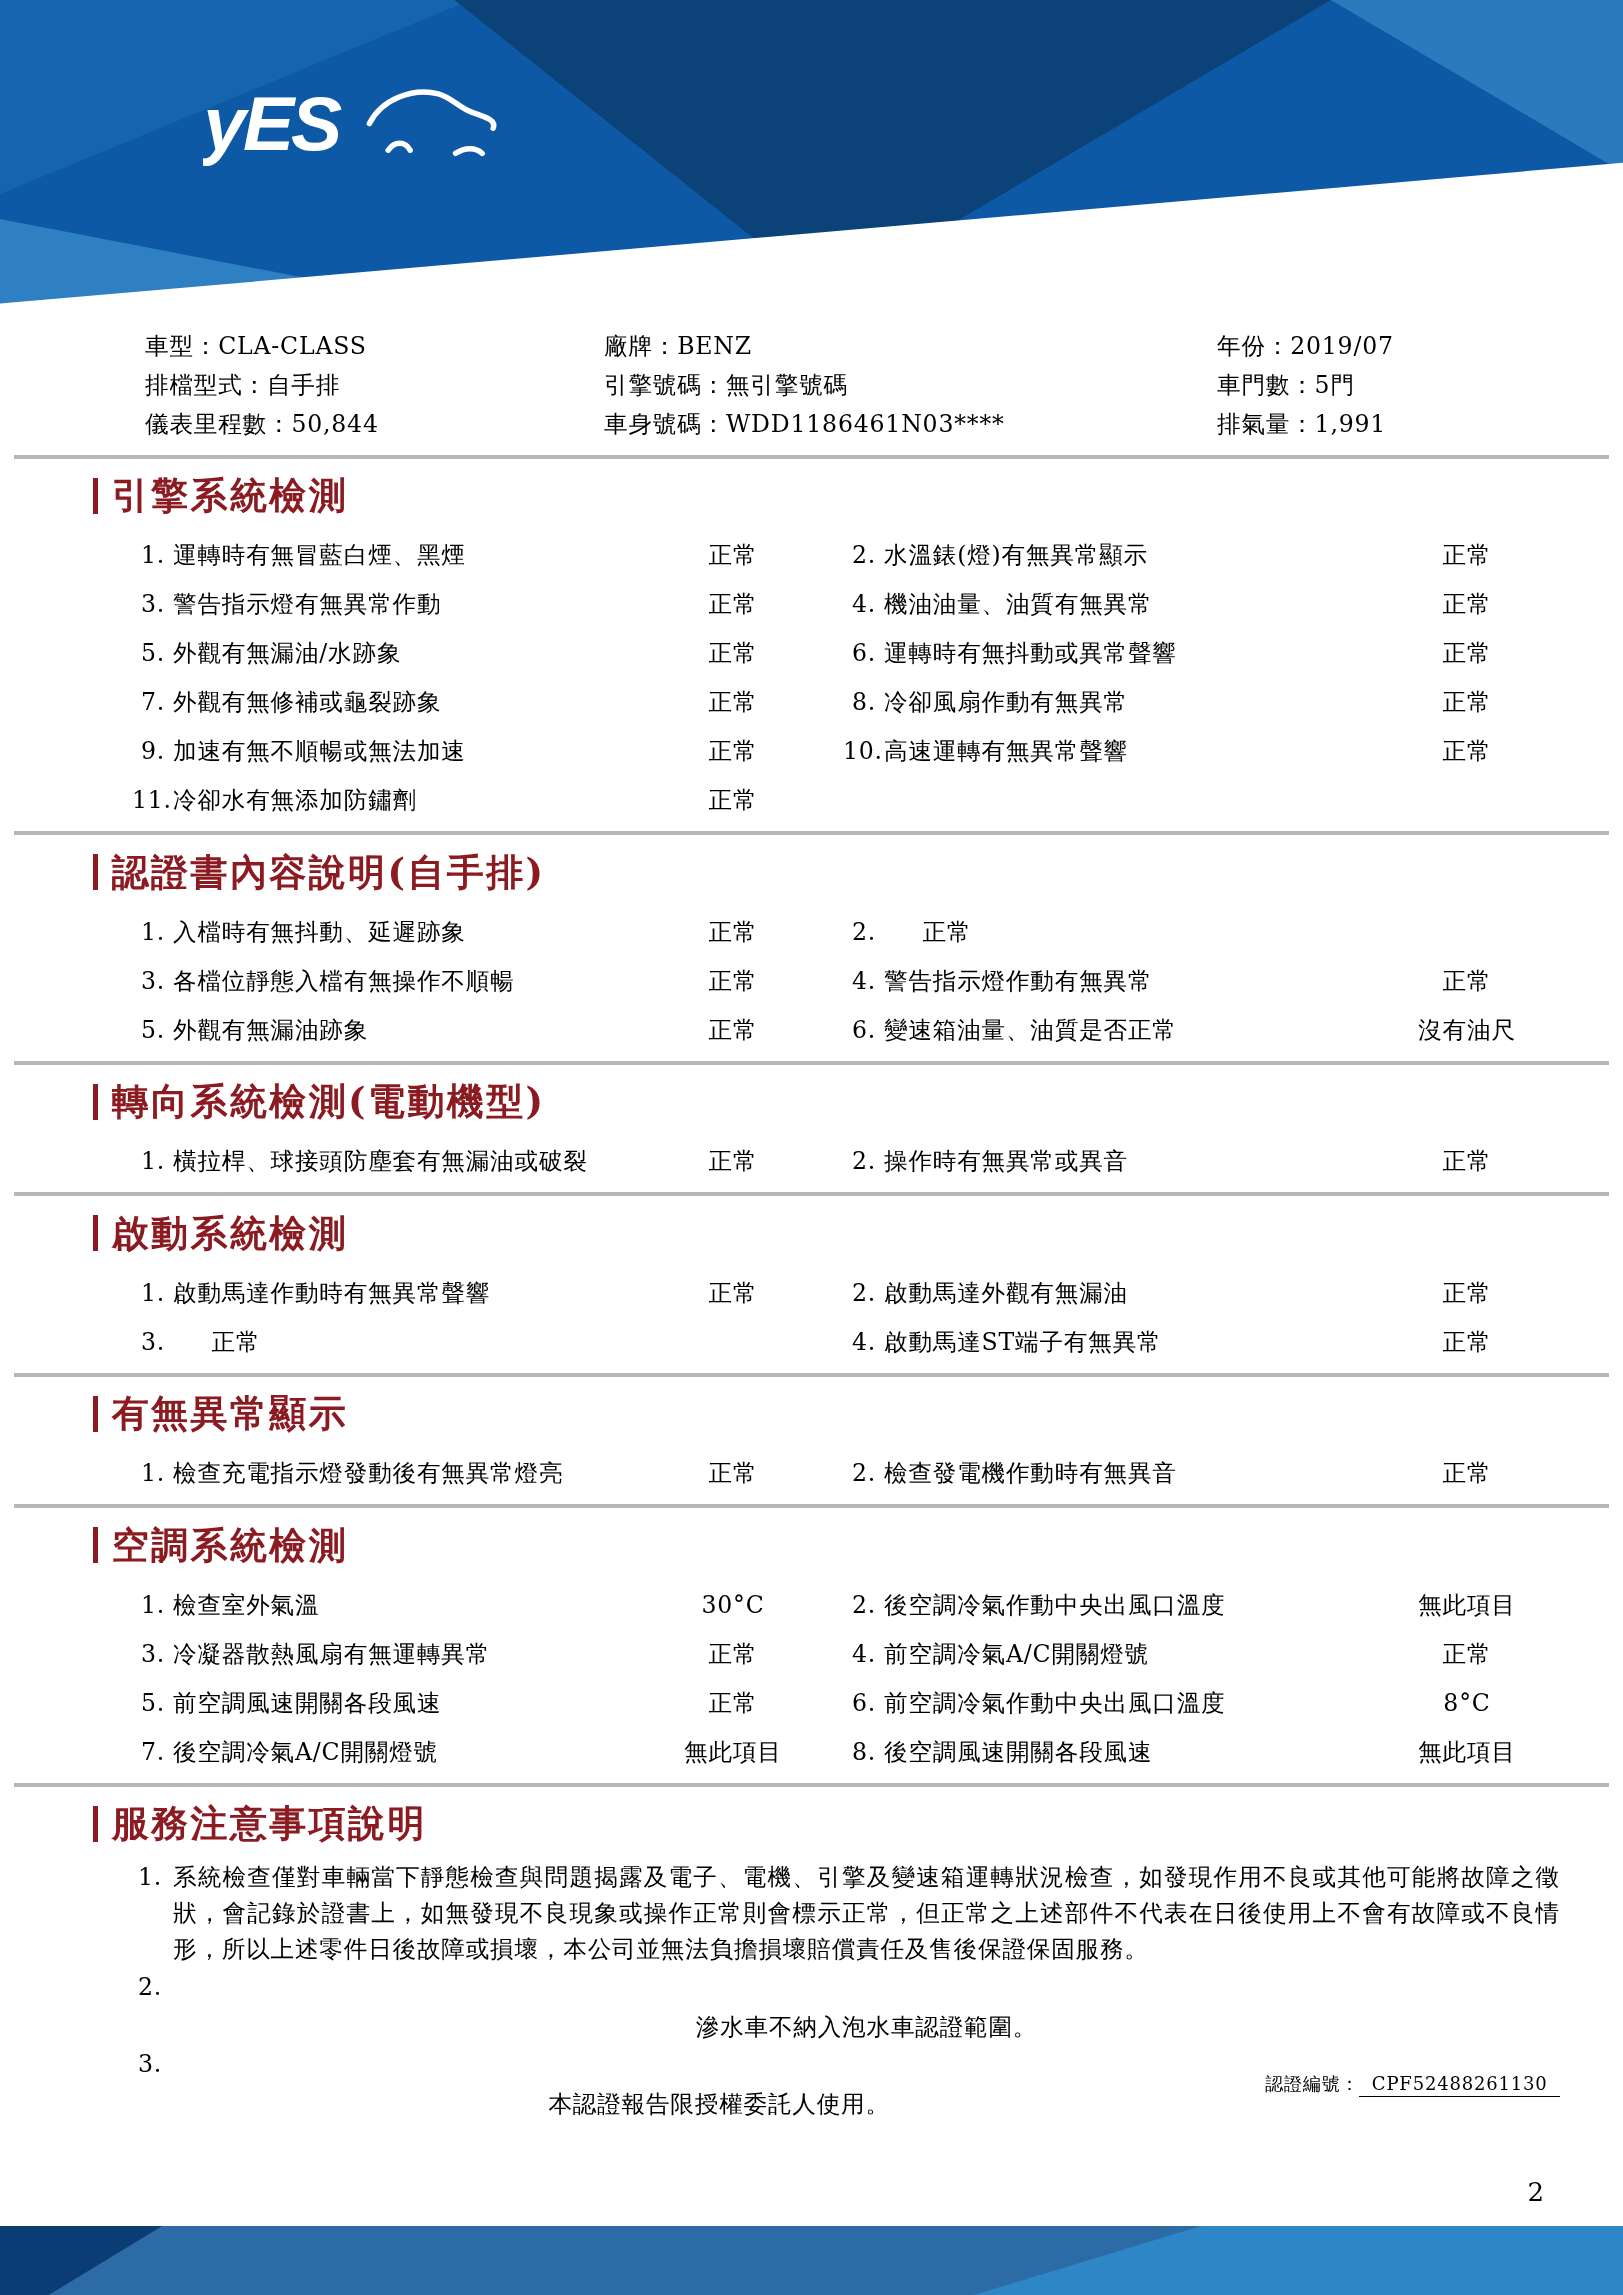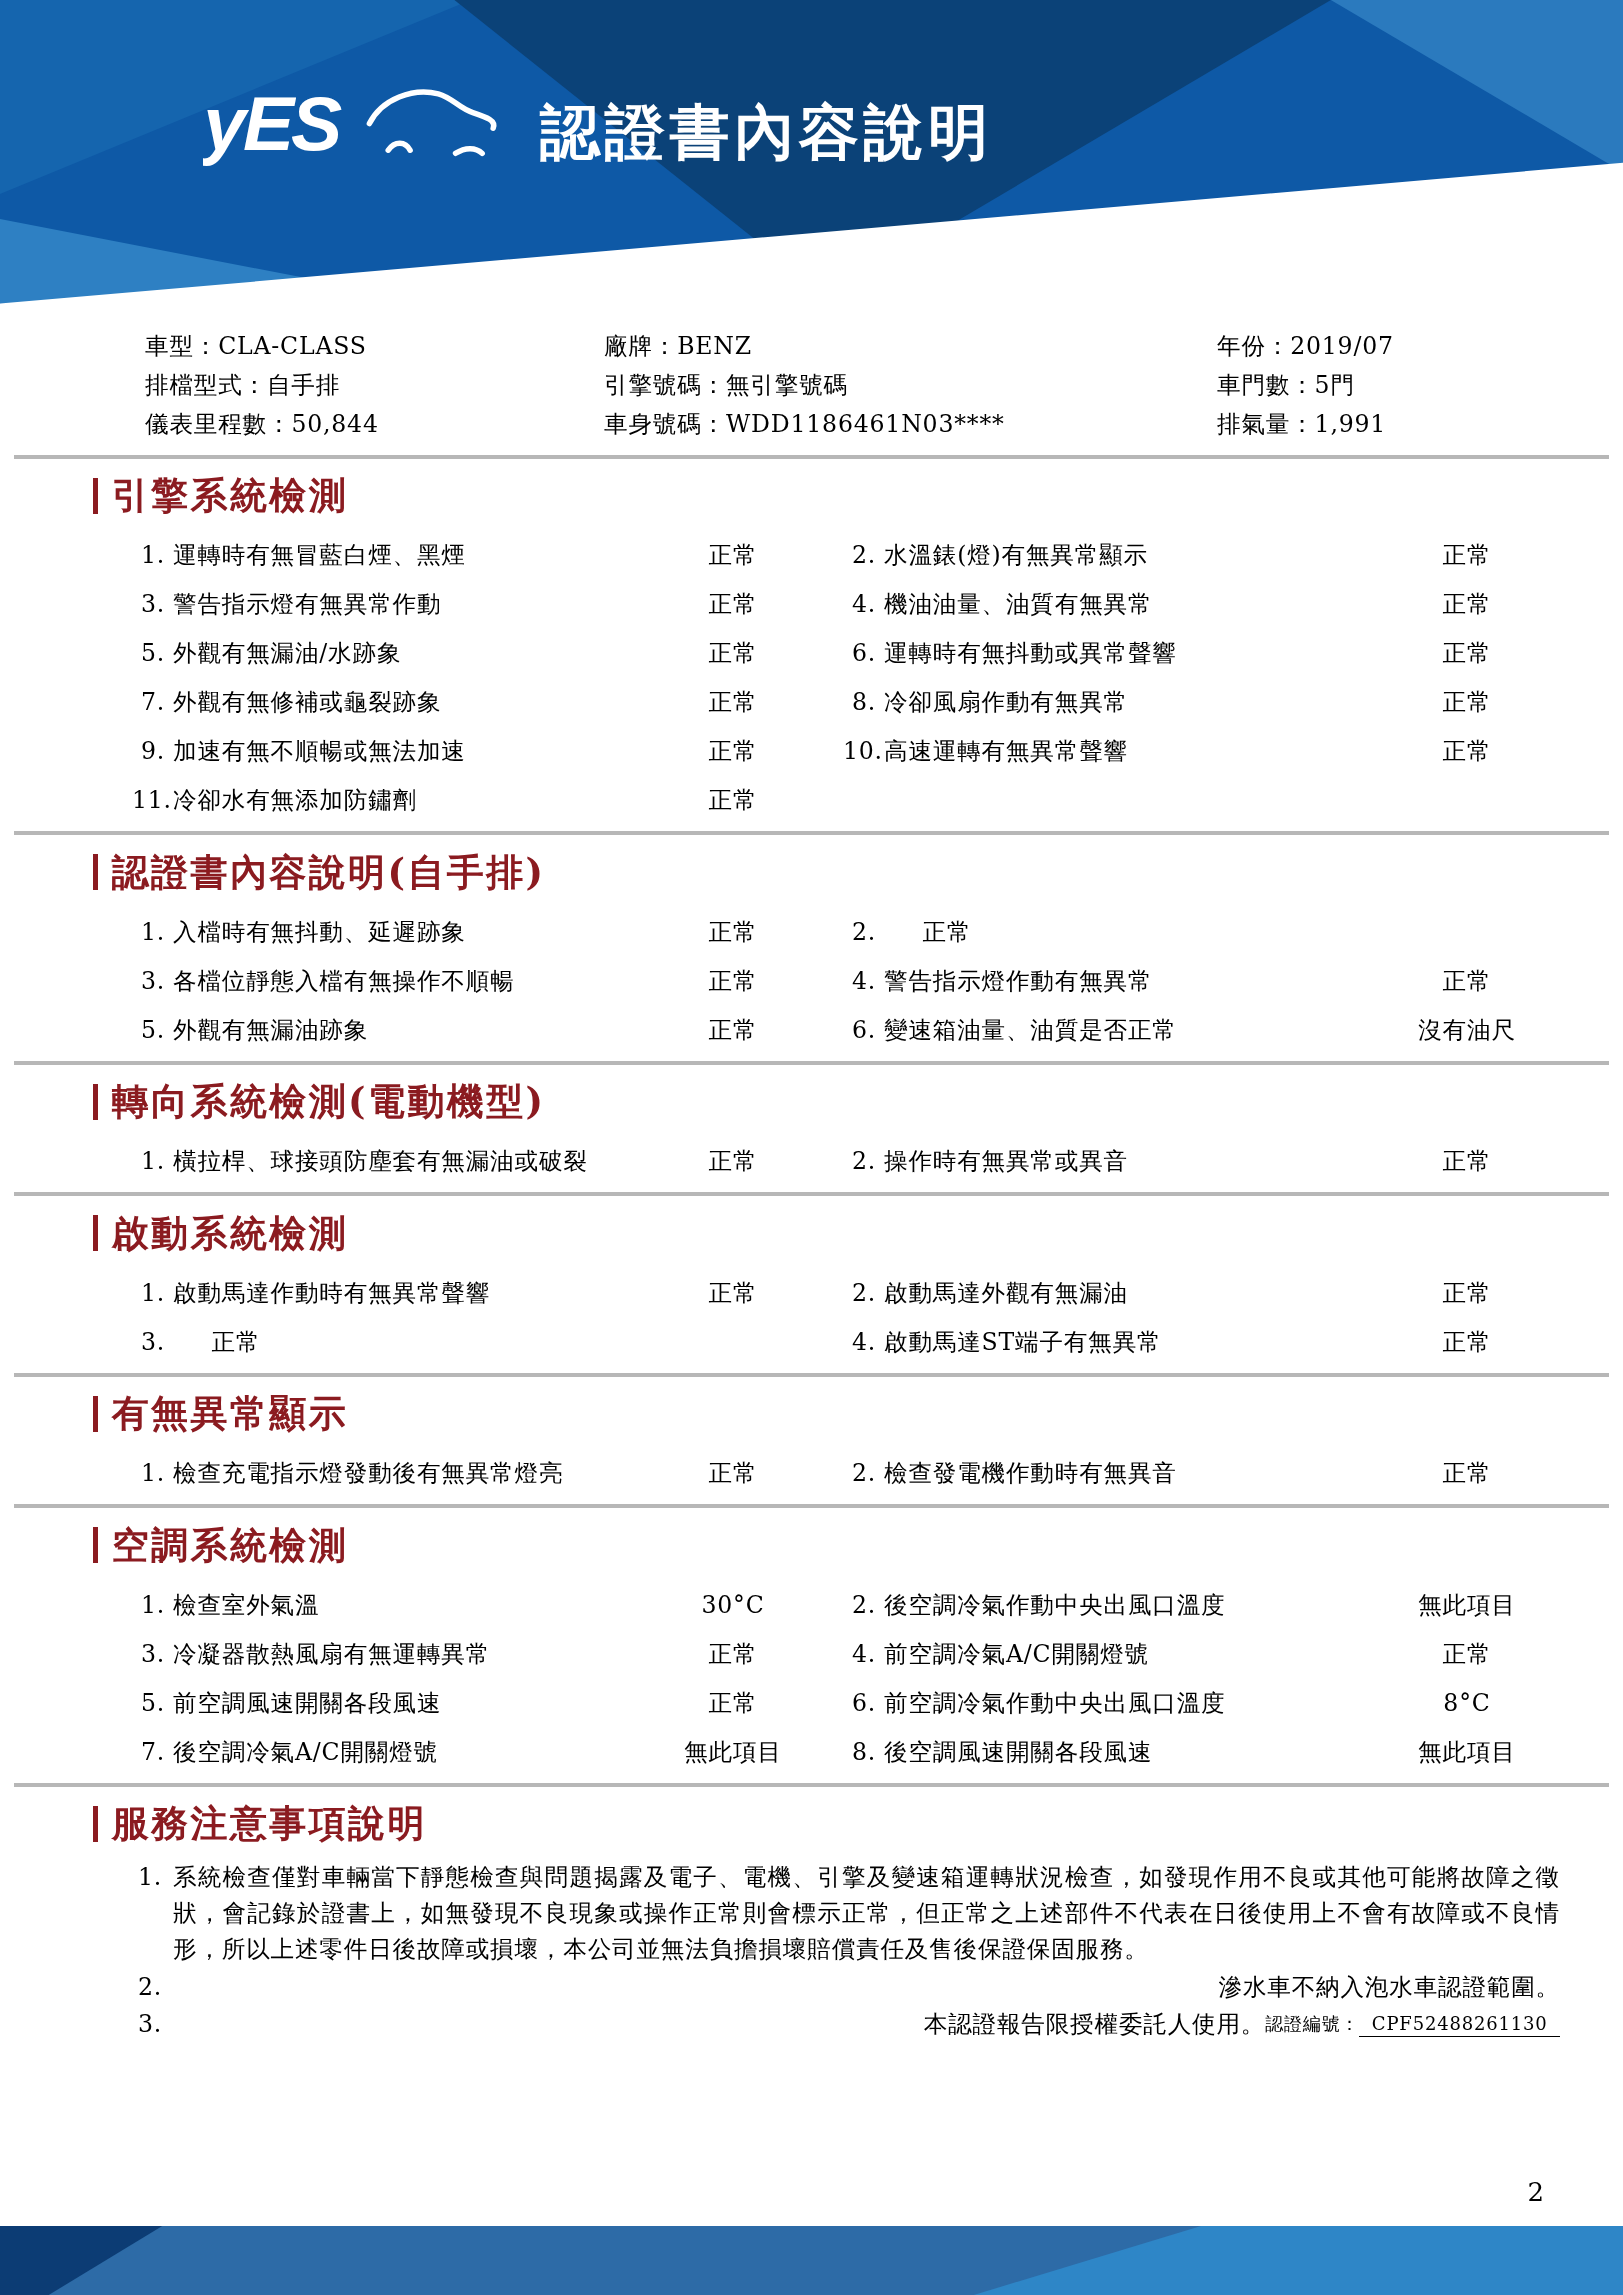--- a/index.html
+++ b/index.html
@@ -35,21 +35,21 @@
   .item { display:flex; align-items:baseline; line-height:49px; font-size:23.6px; letter-spacing:0.8px; }
   .item .num { width:41px; text-align:right; padding-right:7.9px; flex:none; }
   .item .lbl { flex:1; white-space:nowrap; }
   .item .sta { min-width:126px; text-align:center; flex:none; }
 
   
   .note { display:flex; align-items:baseline; font-size:23.6px; line-height:36px;
           margin:0 63px 1.6px 132px; letter-spacing:0.8px; }
   .note .nnum { width:41px; text-align:right; padding-right:11px; flex:none; align-self:flex-start; }
   .note .ntext { flex:1; text-align:justify; }
-  .note .ntext.nowrapline { text-align:right; }
+  .note .ntext.nowrapline { text-align:center;margin-top:40px; }
   .cert { margin-left:auto; font-size:18px; white-space:nowrap; align-self:center; flex:none; }
   .cert .cert-val { border-bottom:1.6px solid #000; padding:0 12.6px 1.6px 12.6px; }
 
   
   .page-num { position:absolute; right:79px; bottom:88px; font-size:26px; }
   .footer { position:absolute; left:0; bottom:0; width:100%; height:69px; background:#2D6BA7; }
   .flayer { position:absolute; inset:0; }
   .f-left  { background:#0C3C74; clip-path:polygon(0 0, 10% 0, 3% 100%, 0 100%); }
   .f-right { background:#2E86C7; clip-path:polygon(74% 0, 100% 0, 100% 100%, 60% 100%); }
 </style>
@@ -67,21 +67,20 @@
     <div class="logo">
       <svg width="314" height="94" viewBox="0 0 400 120">
         <text x="0" y="96" fill="#ffffff" font-family="Liberation Sans, DejaVu Sans, sans-serif" font-size="98" font-weight="bold" font-style="italic" letter-spacing="-4">yES</text>
         <g stroke="#ffffff" stroke-width="7" fill="none" stroke-linecap="round">
           <path d="M212,62 C228,30 268,16 300,24 C318,29 326,42 344,48 C362,54 374,58 370,68"></path>
           <path d="M236,96 C244,84 258,84 264,96"></path>
           <path d="M322,100 C334,92 348,92 356,100"></path>
         </g>
       </svg>
     </div>
-    <div class="page-title">認證書內容說明</div>
   </div>
 
   <div class="info">
     <div class="cell"><span>車型：</span><span>CLA-CLASS</span></div>
     <div class="cell"><span>廠牌：</span><span>BENZ</span></div>
     <div class="cell"><span>年份：</span><span>2019/07</span></div>
     <div class="cell"><span>排檔型式：</span><span>自手排</span></div>
     <div class="cell"><span>引擎號碼：</span><span>無引擎號碼</span></div>
     <div class="cell"><span>車門數：</span><span>5門</span></div>
     <div class="cell"><span>儀表里程數：</span><span>50,844</span></div>

